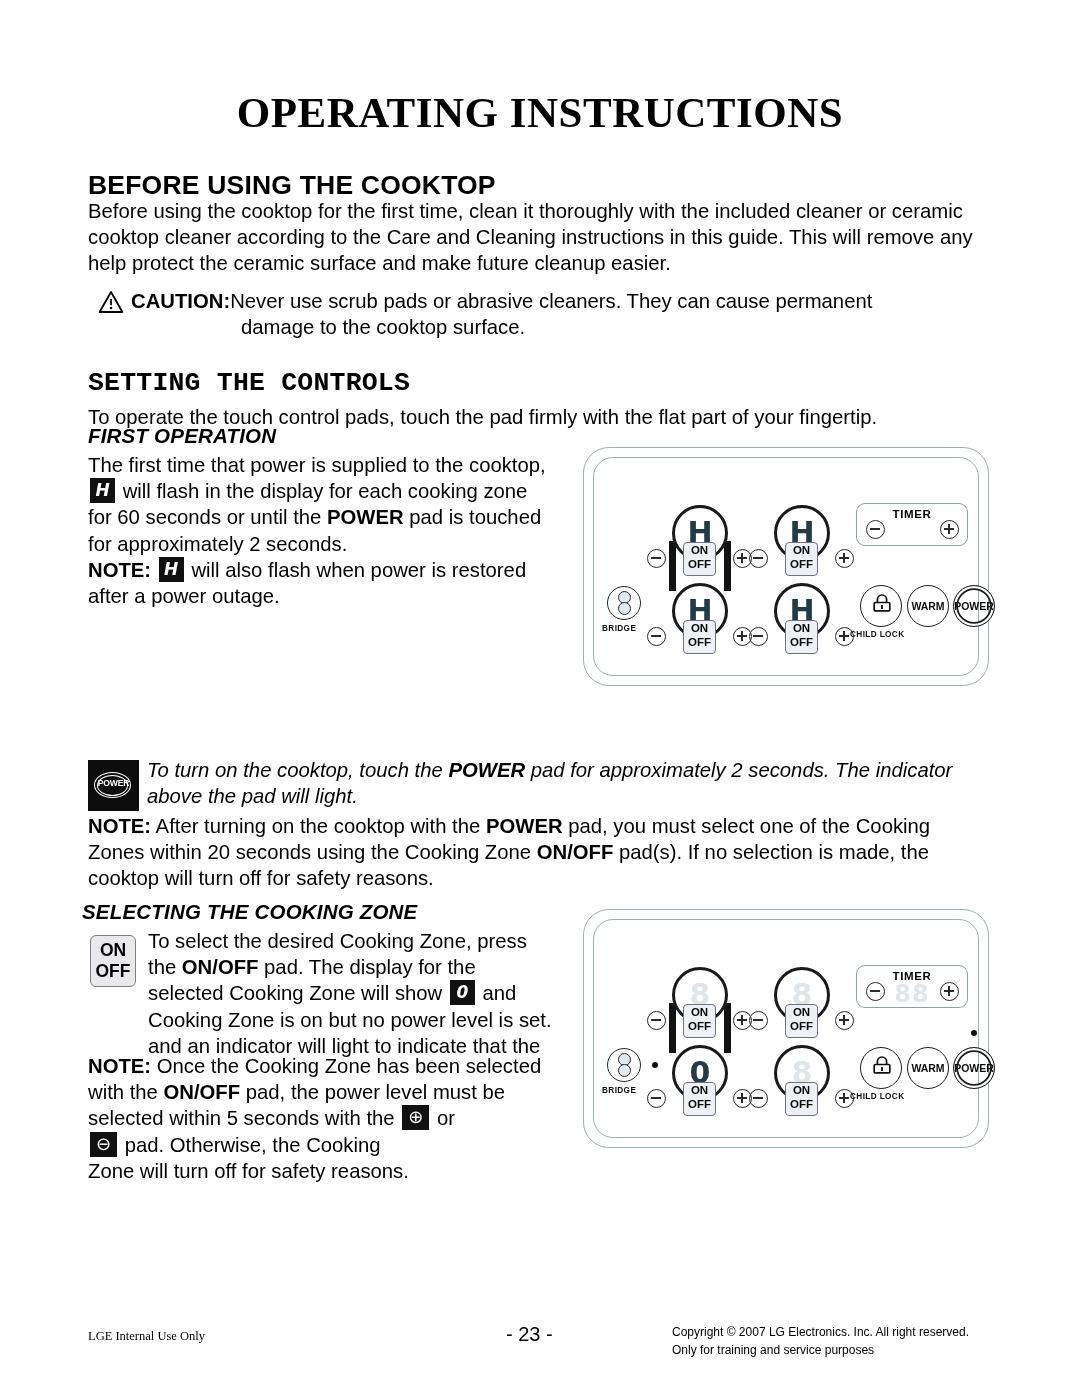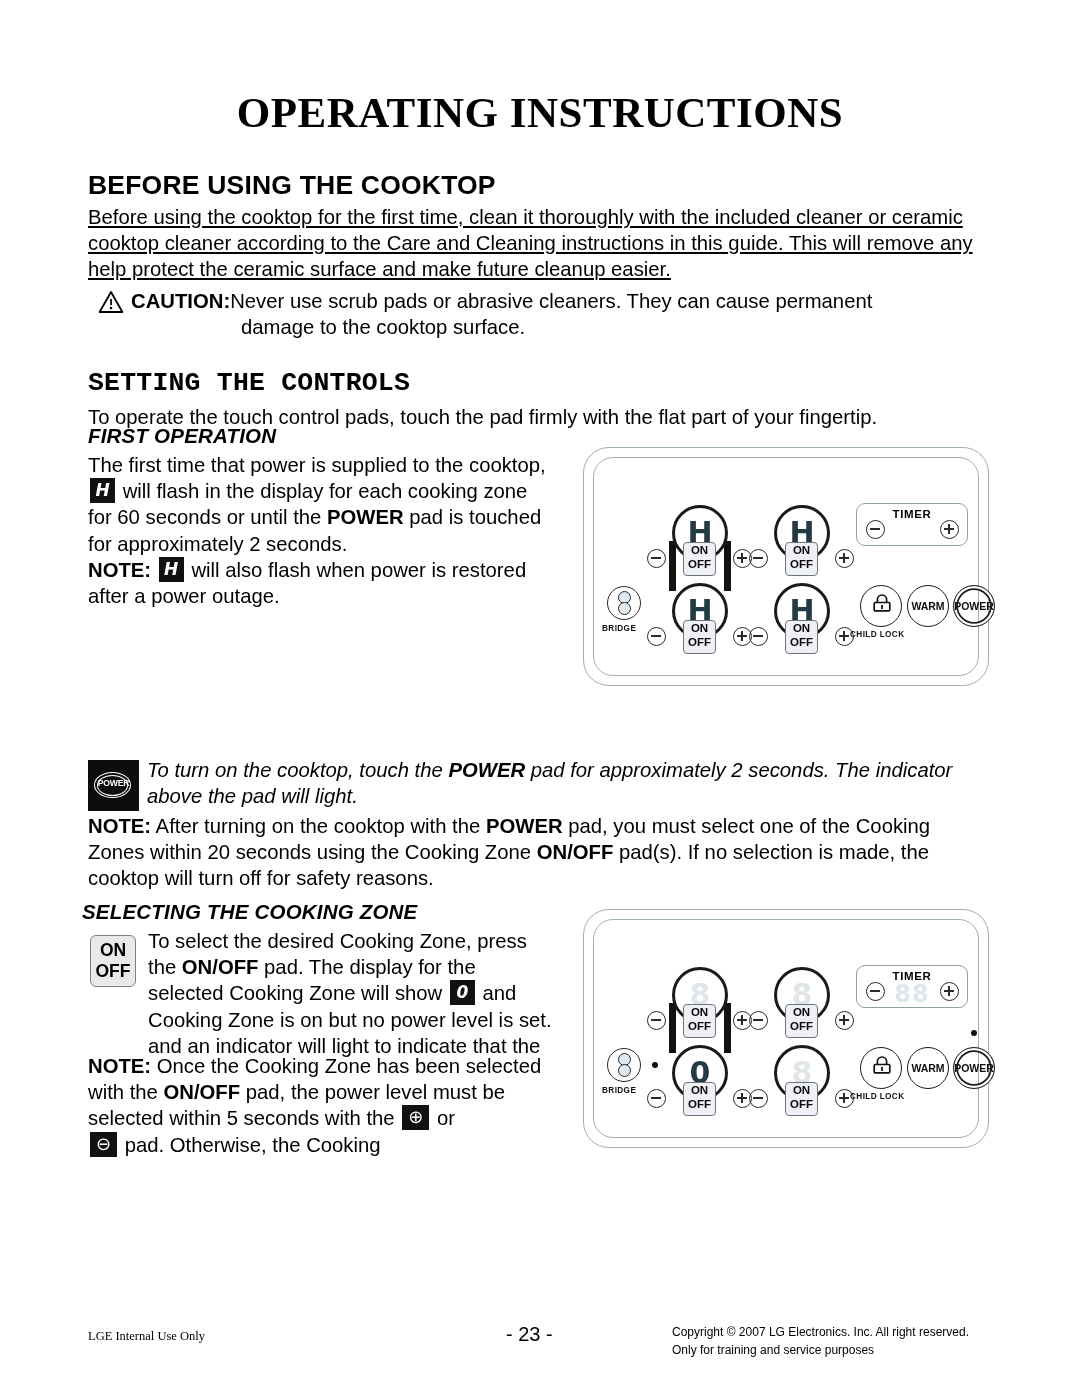--- a/index.html
+++ b/index.html
@@ -342,21 +342,21 @@
 </style>
 </head>
 <body>
 
 <div class="page">
 
   <div class="doc-title">OPERATING INSTRUCTIONS</div>
 
   <div class="h-section" style="left:88px; top:170px;">BEFORE USING THE COOKTOP</div>
 
-  <div class="para" style="left:88px; top:204px; width:900px;text-decoration:underline;">Before using the cooktop for the first time, clean it thoroughly with the included cleaner or ceramic cooktop cleaner according to the Care and Cleaning instructions in this guide. This will remove any help protect the ceramic surface and make future cleanup easier.</div>
+  <div class="para" style="left:88px; top:198px; width:900px;">Before using the cooktop for the first time, clean it thoroughly with the included cleaner or ceramic cooktop cleaner according to the Care and Cleaning instructions in this guide. This will remove any help protect the ceramic surface and make future cleanup easier.</div>
 
   <div class="caution-tri" style="left:98px; top:290px;">
     <svg width="26" height="24" viewBox="0 0 26 24">
       <path d="M13 2 L24.4 22 L1.6 22 Z" fill="none" stroke="#000" stroke-width="1.8" stroke-linejoin="round"></path>
       <rect x="12.2" y="9" width="1.7" height="6.2" fill="#000"></rect>
       <circle cx="13" cy="18" r="1.35" fill="#000"></circle>
     </svg>
   </div>
 
   <div class="caution-line" style="left:131px; top:288px; width:860px;">
@@ -480,20 +480,21 @@
     <span class="hang"><span>selected Cooking Zone will show</span> <span class="lcd-badge"><span class="glyph">0</span></span> <span>and</span></span>
     <span class="hang">Cooking Zone is on but no power level is set.</span>
     <span class="hang">and an indicator will light to indicate that the</span>
   </div>
 
   <div class="para" style="left:88px; top:1053px; width:500px;">
     <span class="hang"><b>NOTE:</b><span> Once the Cooking Zone has been selected</span></span>
     <span class="hang"><span>with the </span><b>ON/OFF</b><span> pad, the power level must be</span></span>
     <span class="hang"><span>selected within 5 seconds with the</span> <span class="sym-badge"><span class="glyph">⊕</span></span> <span>or</span></span>
     <span class="hang"><span class="sym-badge"><span class="glyph">⊖</span></span> <span>pad. Otherwise, the Cooking</span></span>
+    <span class="hang">Zone will turn off for safety reasons.</span>
   </div>
 
   <div class="cooktop" style="left:583px; top:909px; width:406px; height:239px;">
     <div class="ct-inner"></div>
 
     <div class="bridge-bar" style="left:85px; top:93px; width:7px; height:50px;"></div>
     <div class="bridge-bar" style="left:140px; top:93px; width:7px; height:50px;"></div>
 
     <div class="bridge-ind" style="left:23px; top:138px;">
       <i class="t"></i>

